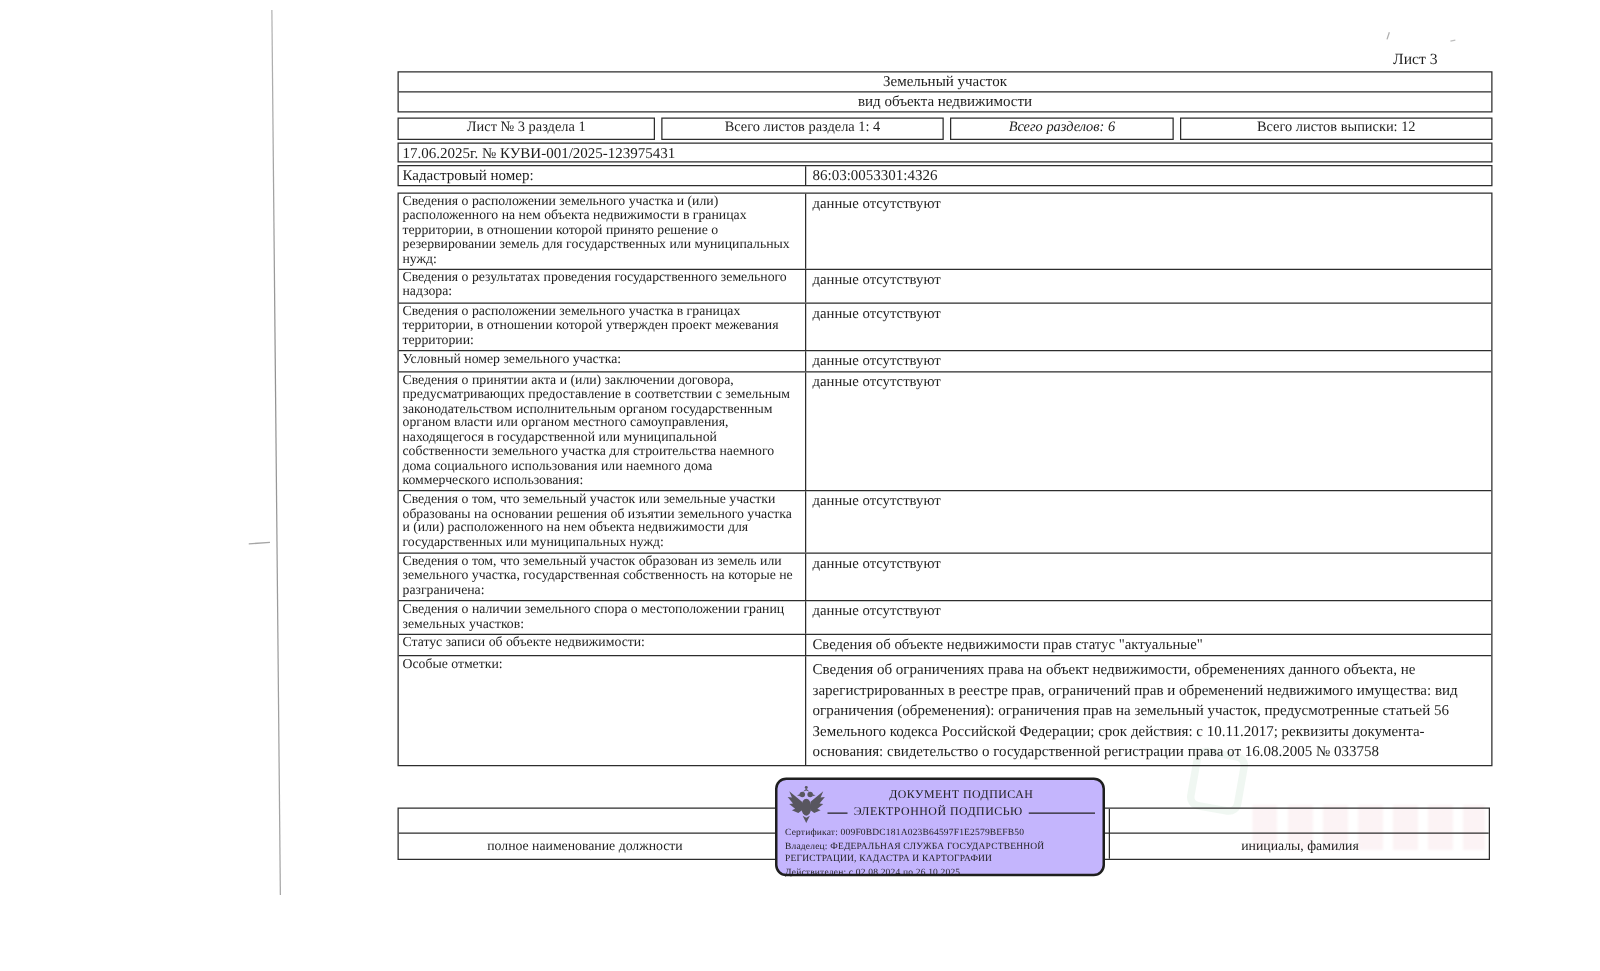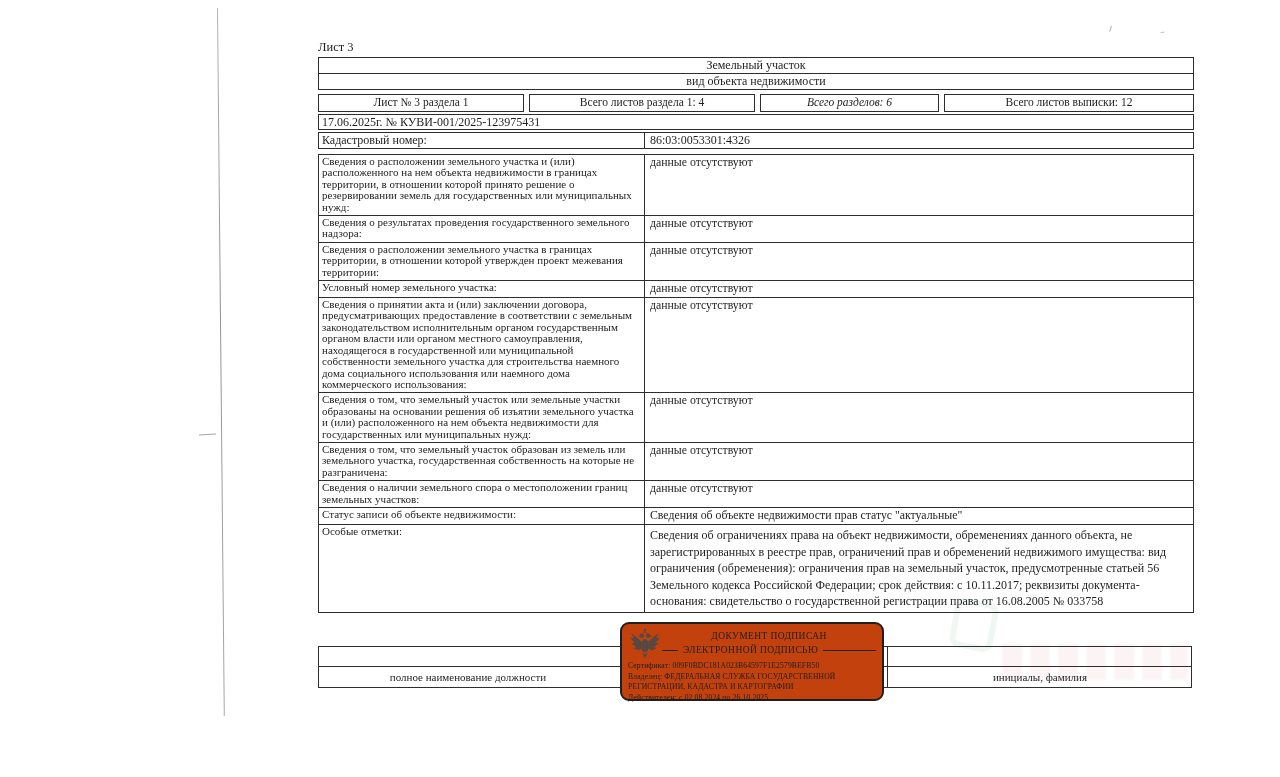--- a/index.html
+++ b/index.html
@@ -21,21 +21,21 @@
   .noise-b{position:absolute;left:1160px;top:29px;width:4px;height:4px;
     border-bottom:1px solid #888;transform:rotate(-12deg);opacity:.55;}
   .wm-blob{position:absolute;left:952px;top:600px;width:44px;height:50px;
     border:6px solid rgba(150,195,165,.14);border-radius:10px;transform:rotate(10deg);}
   .wm-bars{position:absolute;left:1002px;top:644px;width:186px;height:36px;
     background:repeating-linear-gradient(90deg,rgba(228,140,155,.10) 0 20px,transparent 20px 28px);
     filter:blur(1px);}
 
   
   .doc{position:absolute;left:318px;top:40px;width:876px;}
-  .sheet-label{height:17px;padding-right:44px;
+  .sheet-label{height:17px;text-align:right;padding-right:44px;
     font-size:12.5px;line-height:15px;}
 
   .header-box{border:1.5px solid #2d2d2d;}
   .hrow{text-align:center;font-size:12px;line-height:15px;}
   .hrow.first{border-bottom:1px solid #2d2d2d;}
 
   .cols{display:flex;gap:5px;margin-top:4px;}
   .col-cell{border:1.5px solid #2d2d2d;text-align:center;
     font-size:11.5px;line-height:15px;height:18px;}
   .c1{width:206px;text-align:center;} .c2{width:226px;} .c3{width:179px;font-style:italic;} .c4{flex:1;}
@@ -61,21 +61,21 @@
   .sig-table{position:absolute;left:0;top:26px;width:874px;height:42px;
     border:1px solid #2d2d2d;}
   .sig-mid{position:absolute;left:0;right:0;top:19px;height:1px;background:#2d2d2d;}
   .sig-div{position:absolute;left:568px;top:0;bottom:0;width:1px;background:#2d2d2d;}
   .sig-label{position:absolute;top:47px;height:21px;line-height:21px;
     text-align:center;font-size:11px;}
   .sig-label.left{left:0;width:300px;}
   .sig-label.right{left:570px;width:304px;}
 
   .stamp{position:absolute;left:302px;top:2px;width:264px;height:79px;
-    background:#c2410c;border:2px solid #1f1f1f;border-radius:9px;z-index:2;
+    background:#c4b5fd;border:2px solid #1f1f1f;border-radius:9px;z-index:2;
     padding:3px 6px 2px 6px;}
   .stamp-head{display:flex;align-items:flex-start;}
   .stamp-eagle{flex:0 0 34px;height:34px;margin-top:0;}
   .stamp-titles{flex:1;text-align:center;font-size:9.5px;line-height:14px;
     letter-spacing:.4px;padding-top:2px;}
   .stamp-sub{display:flex;align-items:center;gap:5px;}
   .stamp-sub::before{content:"";flex:0 0 16px;border-top:1.2px solid #222;}
   .stamp-sub::after{content:"";flex:1;border-top:1.2px solid #222;}
   .stamp-sub span{flex:0 0 auto;}
   .stamp-small{font-size:7.6px;line-height:10.6px;letter-spacing:.15px;

